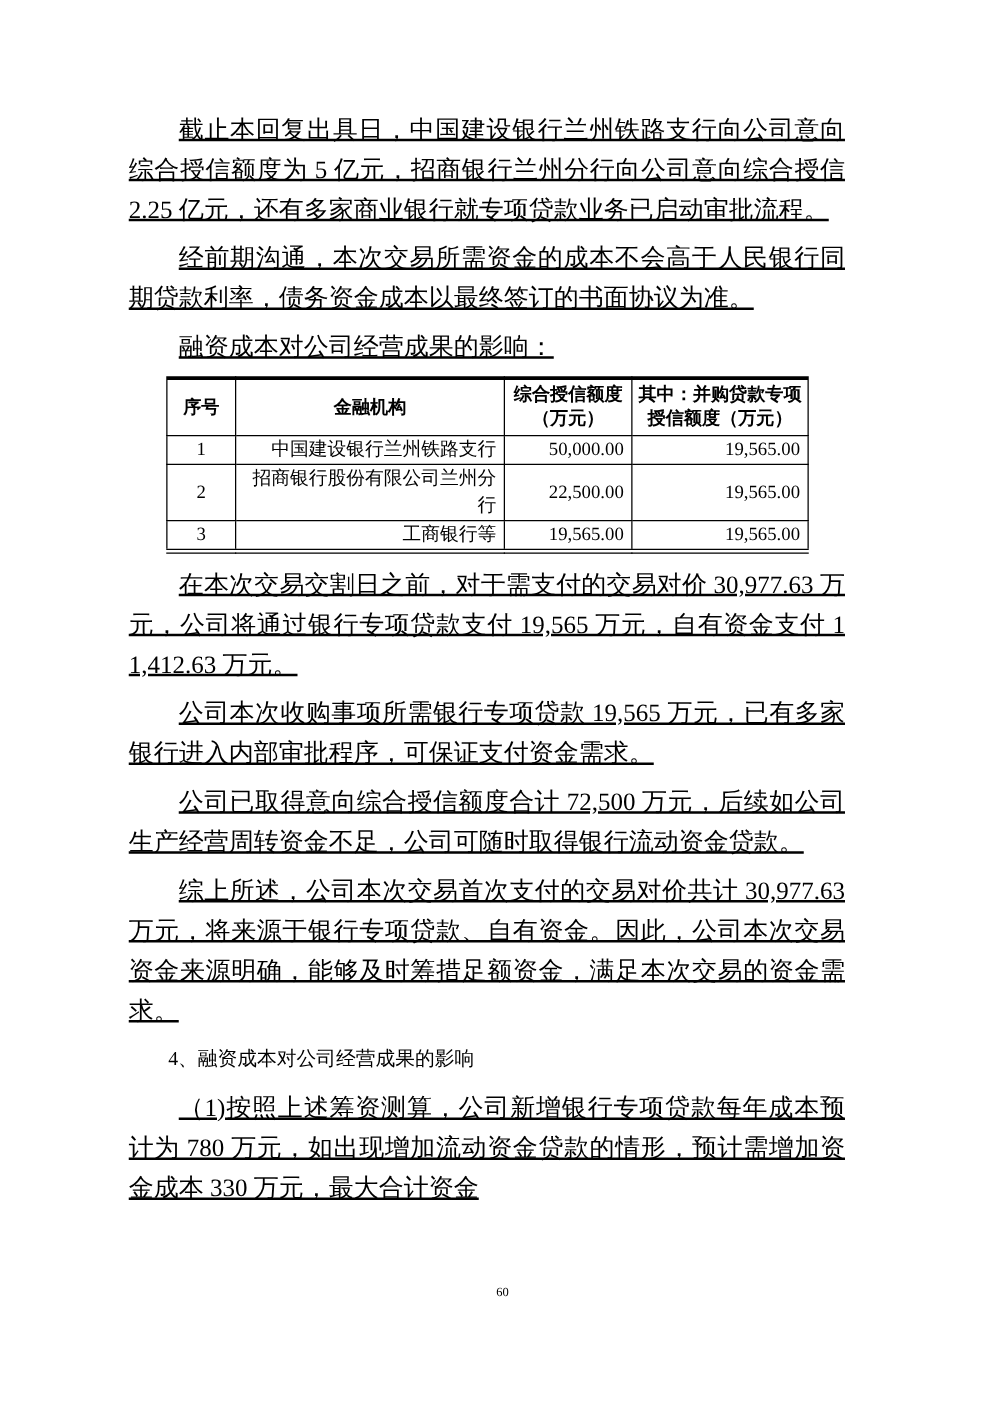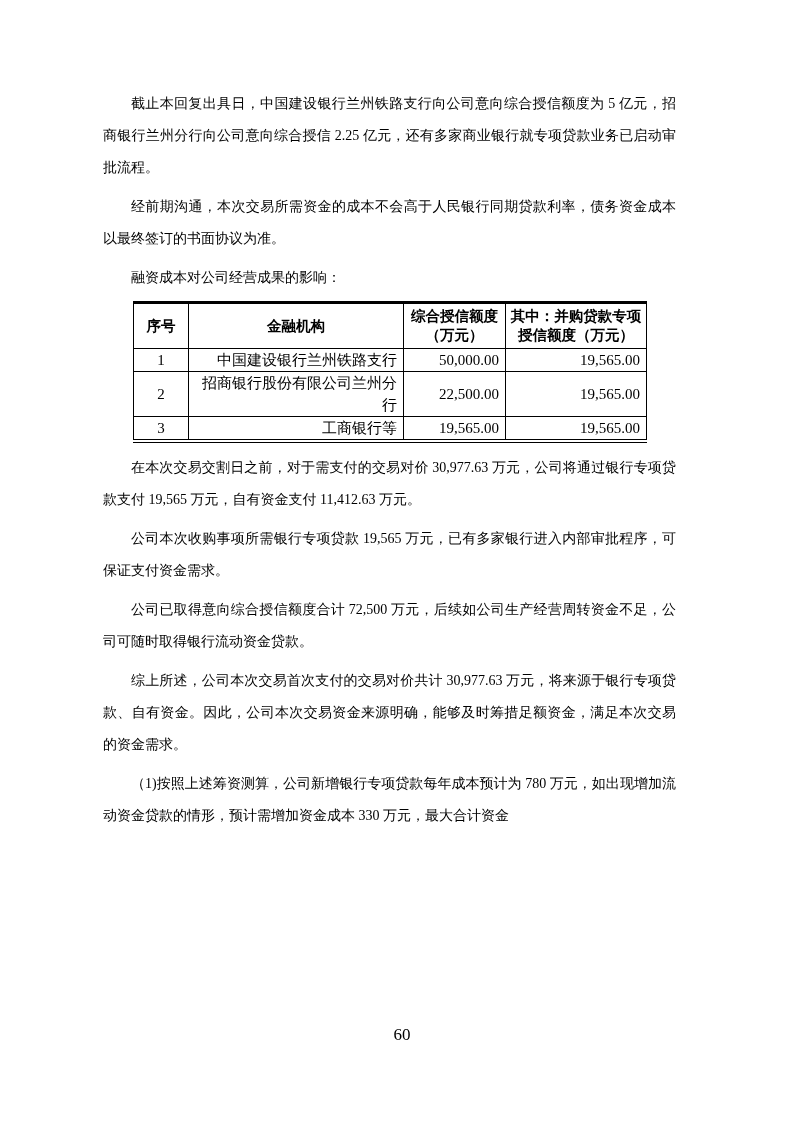--- a/index.html
+++ b/index.html
@@ -13,25 +13,26 @@
     height: 1122px;
     background: #ffffff;
     color: #000000;
     font-family: "Liberation Serif", "DejaVu Serif", serif;
     box-sizing: border-box;
     padding: 88px 117px 0 103px;
     overflow: hidden;
   }
   .para {
     margin: 0 0 7px 0;
-    font-size: 14px;
+    font-size: 20px;
     line-height: 32px;
     text-align: justify;
     text-indent: 2em;
     word-break: break-all;
+    text-decoration: underline;
   }
   .heading {
     margin: 0 0 7px 0;
     font-size: 15.8px;
     line-height: 32px;
     text-indent: 2em;
     font-weight: normal;
   }
   .table-wrap {
     margin: 2px 0 9px 30px;
@@ -65,21 +66,21 @@
   }
   td.cell-idx  { text-align: center; }
   td.cell-name { text-align: right; padding-left: 9px; }
   td.cell-num  { text-align: right; padding-right: 8px; }
   .page-number {
     position: absolute;
     left: 0;
     right: 0;
     top: 1026px;
     text-align: center;
-    font-size: 17px;
+    font-size: 10px;
     line-height: 18px;
     padding-left: 11px;
   }
 </style>
 </head>
 <body>
 
 <div class="page">
 
   <p class="para">截止本回复出具日，中国建设银行兰州铁路支行向公司意向综合授信额度为 5 亿元，招商银行兰州分行向公司意向综合授信 2.25 亿元，还有多家商业银行就专项贷款业务已启动审批流程。</p>
@@ -130,18 +131,19 @@
 
   <p class="para">在本次交易交割日之前，对于需支付的交易对价 30,977.63 万元，公司将通过银行专项贷款支付 19,565 万元，自有资金支付 11,412.63 万元。</p>
 
   <p class="para">公司本次收购事项所需银行专项贷款 19,565 万元，已有多家银行进入内部审批程序，可保证支付资金需求。</p>
 
 
   <p class="para">公司已取得意向综合授信额度合计 72,500 万元，后续如公司生产经营周转资金不足，公司可随时取得银行流动资金贷款。</p>
 
   <p class="para">综上所述，公司本次交易首次支付的交易对价共计 30,977.63 万元，将来源于银行专项贷款、自有资金。因此，公司本次交易资金来源明确，能够及时筹措足额资金，满足本次交易的资金需求。</p>
 
+  <p class="heading">4、融资成本对公司经营成果的影响</p>
 
   <p class="para">（1)按照上述筹资测算，公司新增银行专项贷款每年成本预计为 780 万元，如出现增加流动资金贷款的情形，预计需增加资金成本 330 万元，最大合计资金</p>
 
   <div class="page-number">60</div>
 
 </div>
 
 </body></html>

